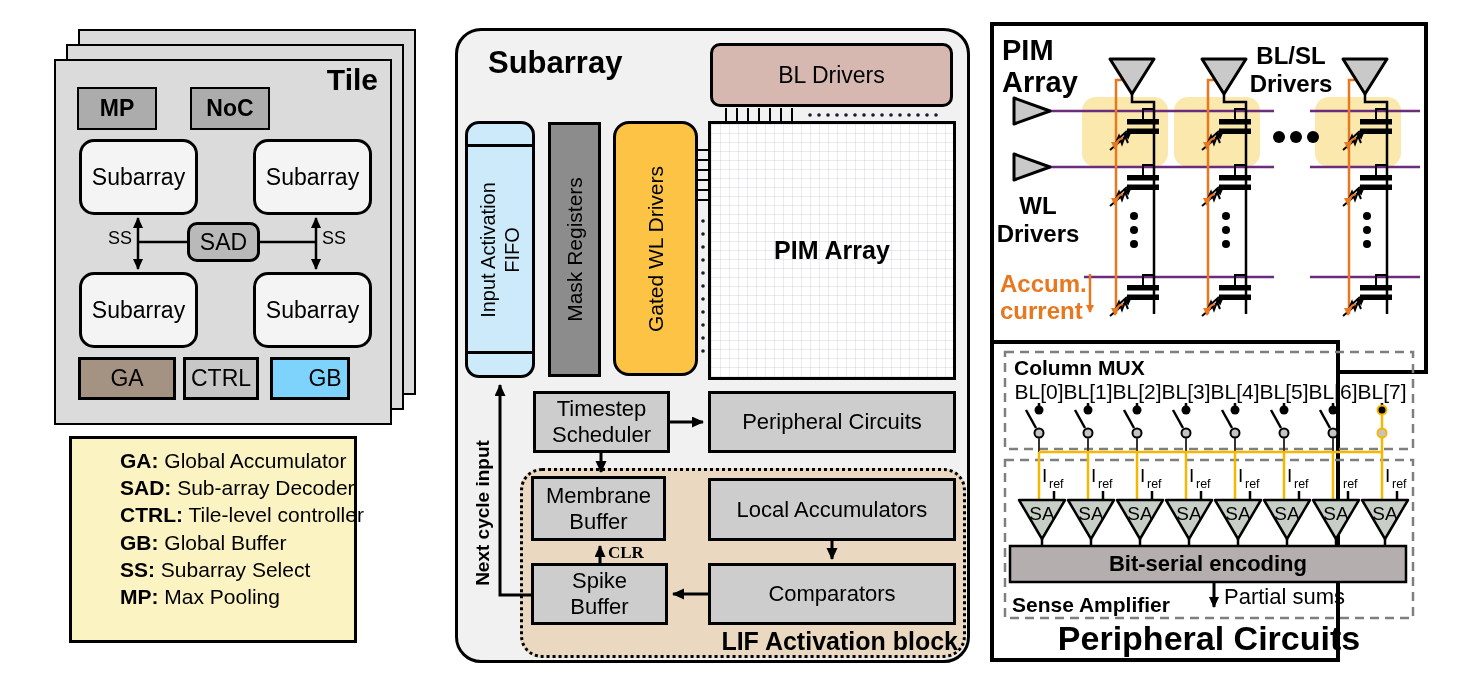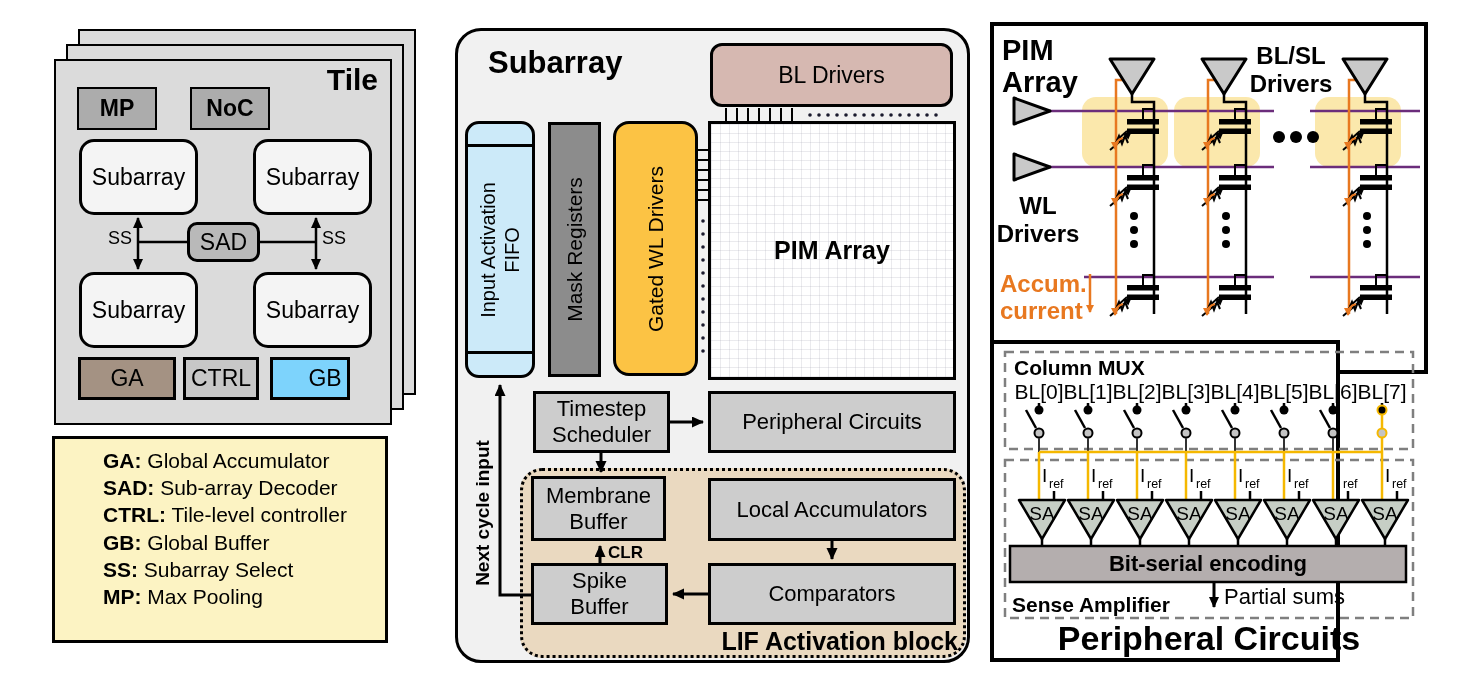--- a/index.html
+++ b/index.html
@@ -30,21 +30,21 @@
   .mask{background:#8C8C8C;border:3px solid #000;}
   .gated{background:#FCC344;border:3px solid #000;border-radius:16px;}
   .pim{background:#fff;border:3px solid #000;display:flex;align-items:center;justify-content:center;
        font-weight:bold;font-size:25px;
        background-image:repeating-linear-gradient(0deg,rgba(160,160,175,.22) 0 1px,transparent 1px 9px),
                         repeating-linear-gradient(90deg,rgba(160,160,175,.22) 0 1px,transparent 1px 9px);}
   .gblk{background:#CDCDCD;border:3px solid #000;display:flex;flex-direction:column;align-items:center;
        justify-content:center;text-align:center;font-size:22px;line-height:26px;}
   .lif{background:#EAD9C0;border:3.5px dotted #000;border-radius:22px;}
   .liflabel{font-weight:bold;font-size:25px;text-align:right;}
-  .clr{font-weight:bold;font-size:17px;}
+  .clr{font-weight:bold;font-size:17px;font-family:Liberation Serif, serif;}
   .vwrap{position:absolute;display:flex;flex-direction:column;align-items:center;justify-content:center;
        transform:rotate(-90deg);text-align:center;}
   .hline{border-top:3px solid #000;height:0;}
   .nextcycle{font-weight:bold;font-size:19px;}
   
   .rpanel{background:#fff;border:4px solid #000;}
   svg{position:absolute;left:0;top:0;}
   svg text{font-family:"Liberation Sans","DejaVu Sans",sans-serif;}
 </style>
 </head>
@@ -74,33 +74,33 @@
           <path d="M0,0 L11,5 L0,10 z" fill="#000"></path>
         </marker>
       </defs>
       <line x1="82" y1="157" x2="82" y2="208" stroke="#000" stroke-width="2.5" marker-start="url(#ta)" marker-end="url(#ta)"></line>
       <line x1="260" y1="157" x2="260" y2="208" stroke="#000" stroke-width="2.5" marker-start="url(#ta)" marker-end="url(#ta)"></line>
       <line x1="82" y1="181" x2="131" y2="181" stroke="#000" stroke-width="2.5"></line>
       <line x1="204" y1="181" x2="260" y2="181" stroke="#000" stroke-width="2.5"></line>
     </svg>
   </div>
 
-  <div class="c legend" style="left:52px;top:436px;width:336px;height:207px;padding-left:48px;">
+  <div class="c legend" style="left:69px;top:436px;width:288px;height:207px;padding-left:48px;">
     <div class="lg-row"><b>GA:</b> <span>Global Accumulator</span></div>
     <div class="lg-row"><b>SAD:</b> <span>Sub-array Decoder</span></div>
     <div class="lg-row"><b>CTRL:</b> <span>Tile-level controller</span></div>
     <div class="lg-row"><b>GB:</b> <span>Global Buffer</span></div>
     <div class="lg-row"><b>SS:</b> <span>Subarray Select</span></div>
     <div class="lg-row"><b>MP:</b> <span>Max Pooling</span></div>
   </div>
 
   <div class="c subpanel" style="left:455px;top:28px;width:515px;height:635px;">
     <div class="c sub-title" style="left:30px;top:14px;">Subarray</div>
 
-    <div class="c bld" style="left:252px;top:12px;width:243px;height:64px;">BL Drivers</div>
+    <div class="c bld" style="left:252px;top:12px;width:243px;height:64px;border-radius:10px;">BL Drivers</div>
 
     <div class="c lif" style="left:62px;top:437px;width:446px;height:190px;"></div>
 
     <div class="c fifo" style="left:7px;top:90px;width:70px;height:257px;"></div>
     <div class="c hline" style="left:10px;top:113px;width:64px;"></div>
     <div class="c hline" style="left:10px;top:320px;width:64px;"></div>
     <div class="vwrap" style="left:-87px;top:184px;width:257px;height:70px;font-size:20px;line-height:24px;">
       <div>Input Activation</div>
       <div>FIFO</div>
     </div>

